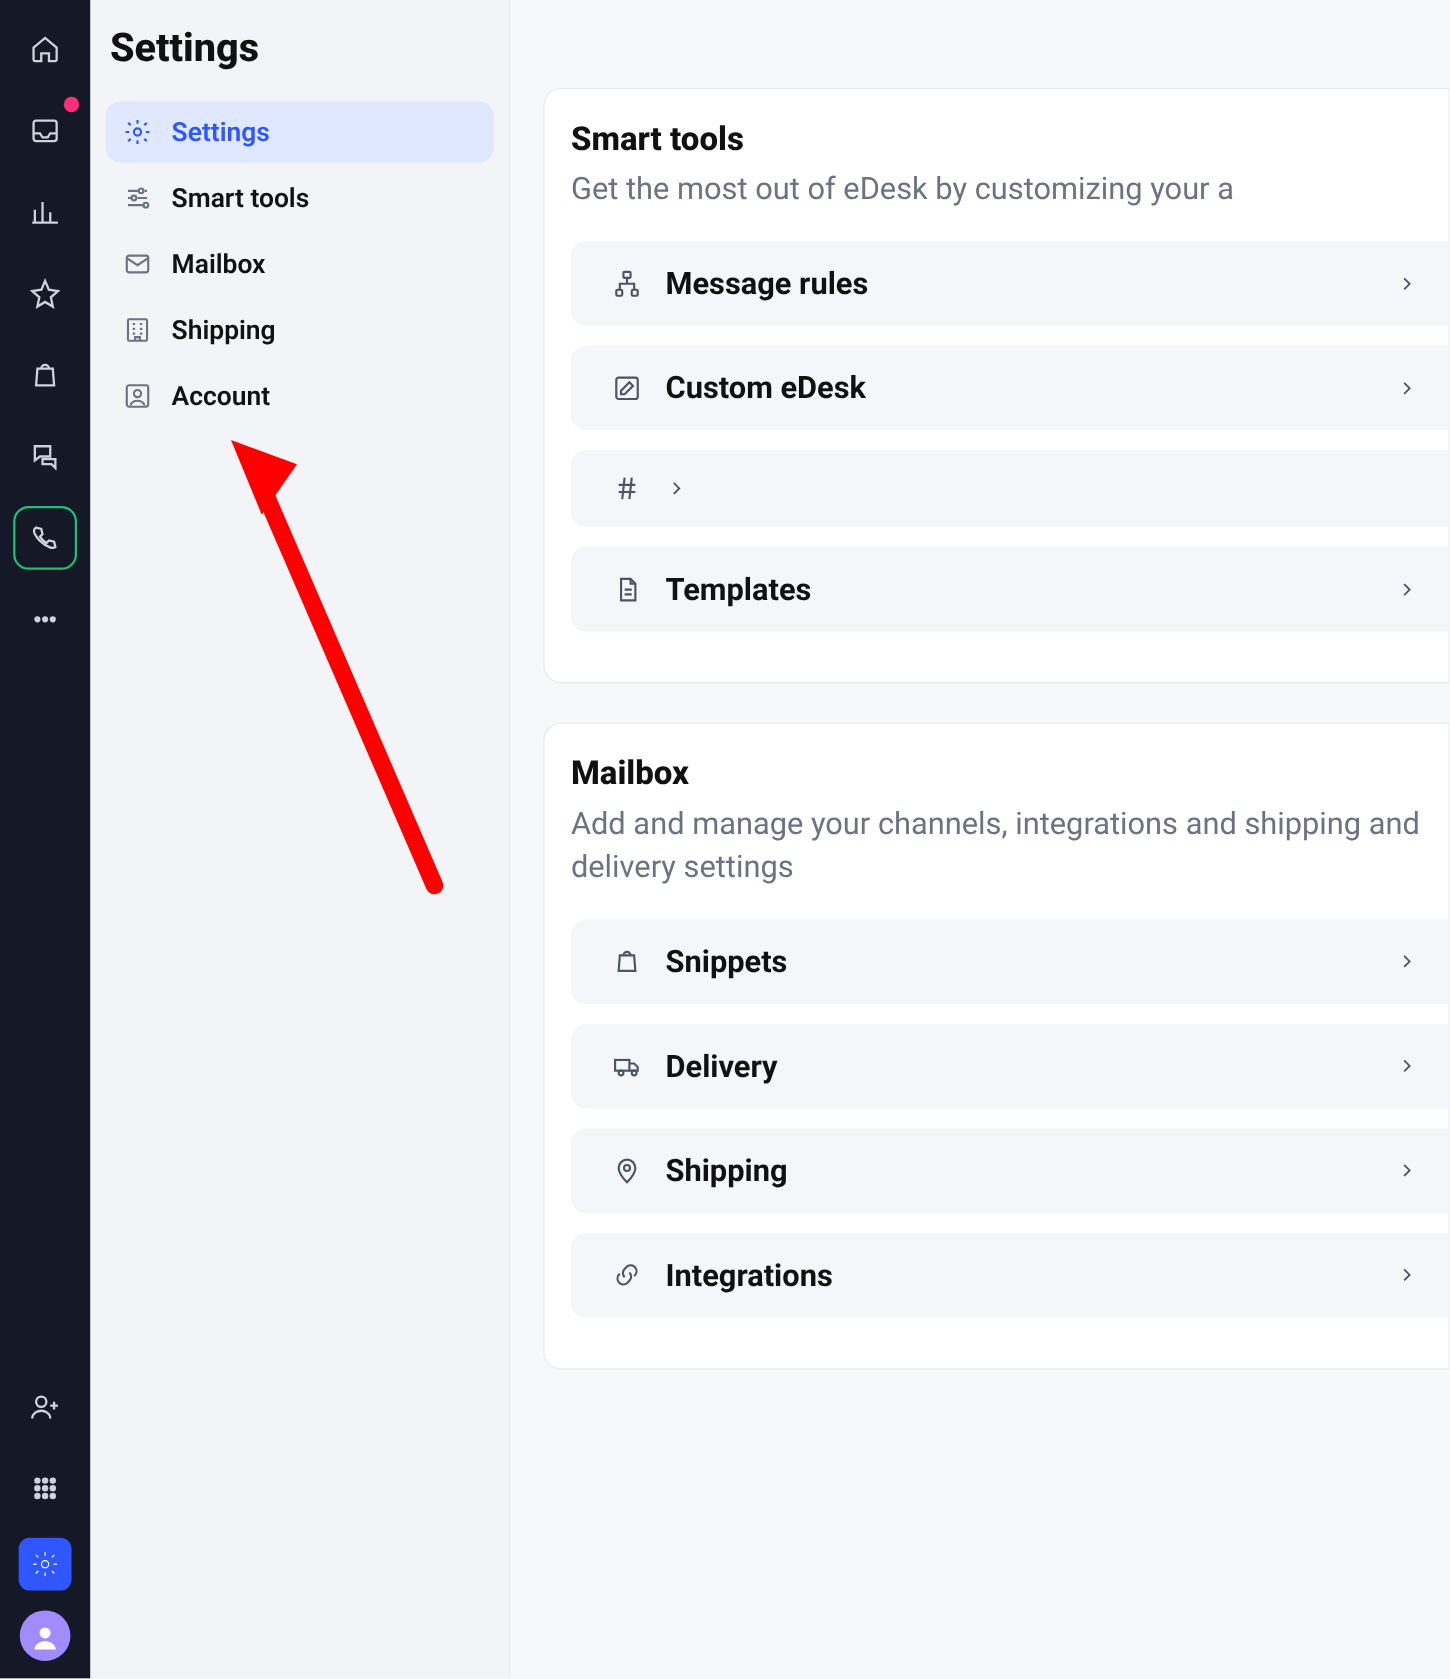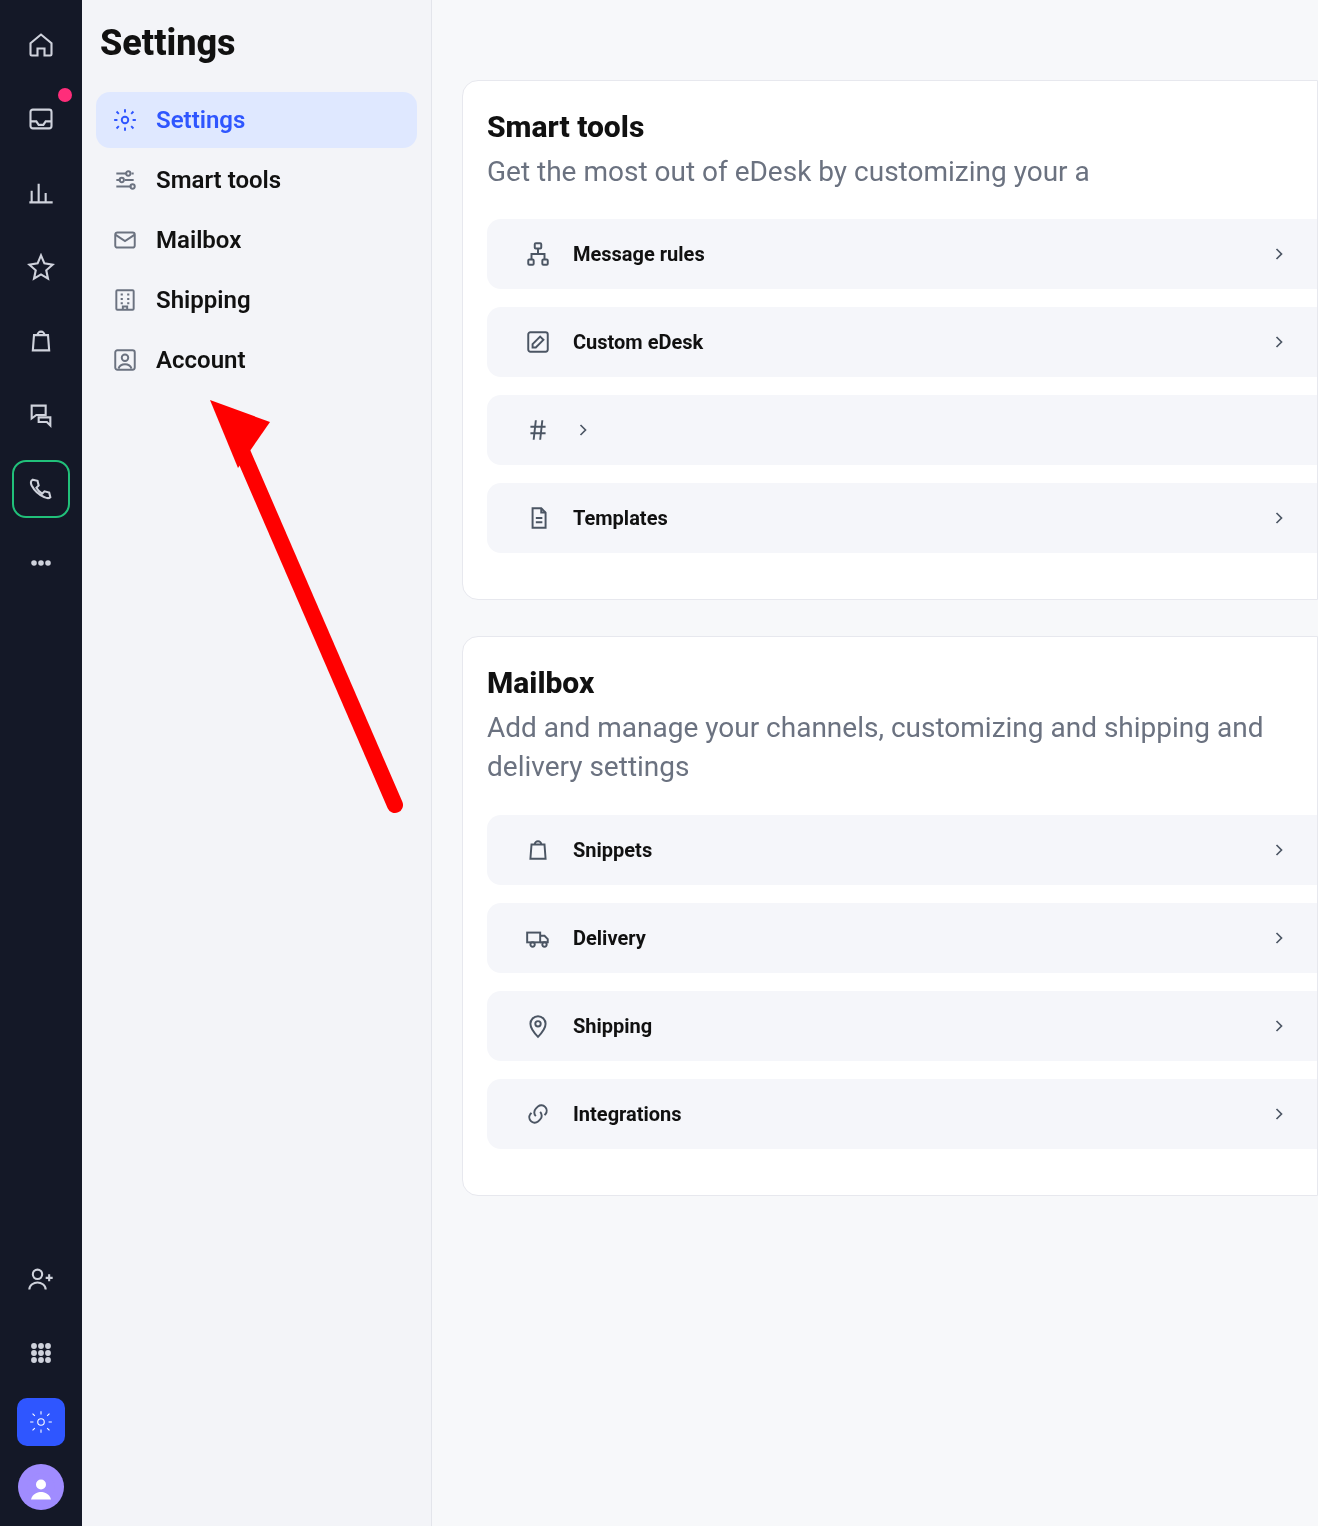--- a/index.html
+++ b/index.html
@@ -63,21 +63,21 @@
     border-radius:50%;
     background:#a08cff;
     display:flex; align-items:center; justify-content:center;
     margin-bottom: 16px;
     cursor:pointer;
   }
   .rail-avatar svg { width:30px; height:30px; fill:#fff; }
 
   
   .sidebar {
-    width: 350px;
+    width: 382px;
     background: #f3f4f8;
     border-right: 1px solid #e3e5eb;
     padding: 22px 14px 0 14px;
     flex-shrink: 0;
     display:flex;
     flex-direction:column;
   }
   .sidebar h1 {
     font-size: 36px;
     font-weight: 800;
@@ -135,21 +135,21 @@
     border-radius: 14px 0 0 14px;
     display:flex;
     align-items:center;
     gap: 22px;
     padding: 22px 20px 22px 38px;
     margin-bottom: 18px;
     cursor:pointer;
   }
   .row svg.lead { width:26px; height:26px; stroke:#4b5563; fill:none; stroke-width:1.8; flex-shrink:0; }
   .row .label {
-    font-size: 20px;
+    font-size: 28px;
     font-weight: 700;
     color:#111;
     flex:1;
   }
   .row svg.chev { width:20px; height:20px; stroke:#4b5563; fill:none; stroke-width:2; margin-right:8px; }
 
   
   .arrow-annotation {
     position: absolute;
     left: 200px;
@@ -331,21 +331,21 @@
         </svg>
       <span class="label">Templates</span>
       <svg class="chev" viewBox="0 0 24 24">
           <path d="M9 6l6 6-6 6"></path>
         </svg>
     </div>
   </div>
 
   <div class="panel">
     <h2>Mailbox</h2>
-    <p>Add and manage your channels, customizing and shipping and delivery settings</p>
+    <p>Add and manage your channels, integrations and shipping and delivery settings</p>
 
     <div class="row">
       <svg class="lead" viewBox="0 0 24 24">
           <path d="M6 7h12l1 13H5z"></path>
           <path d="M9 7a3 3 0 0 1 6 0"></path>
         </svg>
       <span class="label">Snippets</span>
       <svg class="chev" viewBox="0 0 24 24">
           <path d="M9 6l6 6-6 6"></path>
         </svg>

